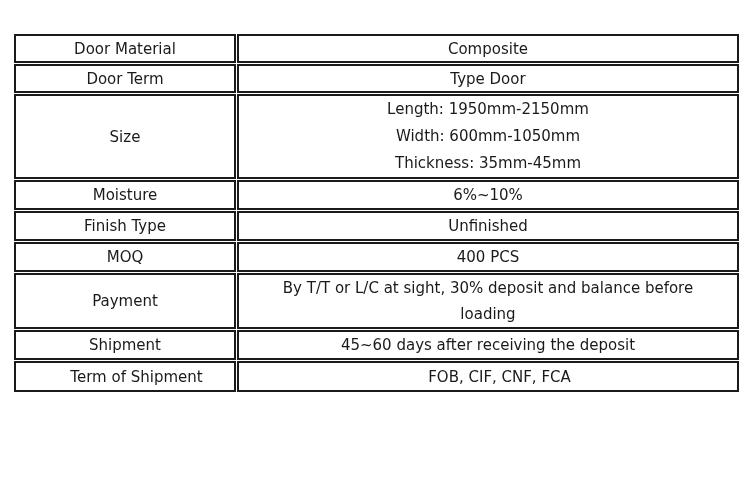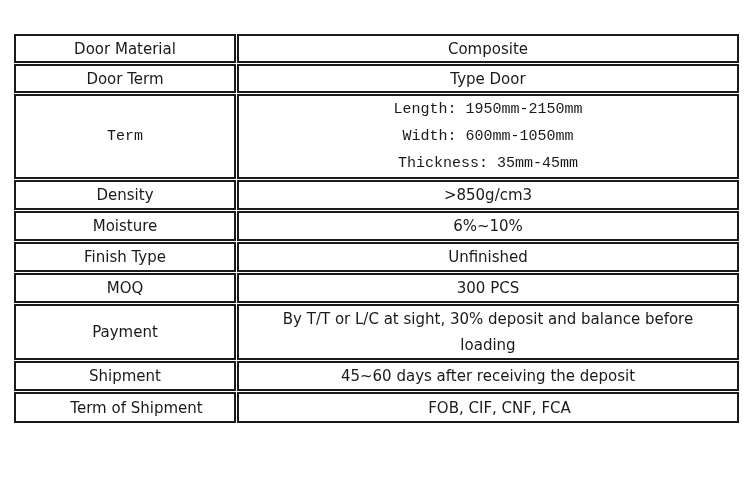--- a/index.html
+++ b/index.html
@@ -37,21 +37,21 @@
     text-align: center;
     vertical-align: middle;
     padding: 0 6px;
     overflow: hidden;
   }
   col.c1 { width: 222px; }
   col.c2 { width: 502px; }
   tr.h29 td { height: 29px; }
   tr.h30 td { height: 30px; }
   tr.h31 td { height: 31px; padding-left: 29px; }
-  tr.hsize td { height: 85px; font-family: Liberation Mono, monospace; }
+  tr.hsize td { height: 85px; }
   tr.hpay td { height: 52px; }
   .vline { line-height: 27px; }
   td.pay-cell { text-align: left; padding-left: 8px; }
   .pay-line { line-height: 26px; }
 </style>
 </head>
 <body>
 
 <div class="page">
   <div class="table-wrap">
@@ -63,42 +63,38 @@
       <tbody>
         <tr class="h29">
           <td>Door Material</td>
           <td>Composite</td>
         </tr>
         <tr class="h29">
           <td>Door Term</td>
           <td>Type Door</td>
         </tr>
         <tr class="hsize">
-          <td>Term</td>
+          <td>Size</td>
           <td>
             <div class="vline">Length: 1950mm-2150mm</div>
             <div class="vline">Width: 600mm-1050mm</div>
             <div class="vline">Thickness: 35mm-45mm</div>
           </td>
-        </tr>
-        <tr class="h30">
-          <td>Density</td>
-          <td>&gt;850g/cm3</td>
         </tr>
         <tr class="h30">
           <td>Moisture</td>
           <td>6%~10%</td>
         </tr>
         <tr class="h30">
           <td>Finish Type</td>
           <td>Unfinished</td>
         </tr>
         <tr class="h30">
           <td>MOQ</td>
-          <td>300 PCS</td>
+          <td>400 PCS</td>
         </tr>
         <tr class="hpay">
           <td>Payment</td>
           <td class="pay-cell">
             <div class="pay-line">By T/T or L/C at sight, 30% deposit and balance before</div>
             <div class="pay-line">loading</div>
           </td>
         </tr>
         <tr class="h30">
           <td>Shipment</td>

